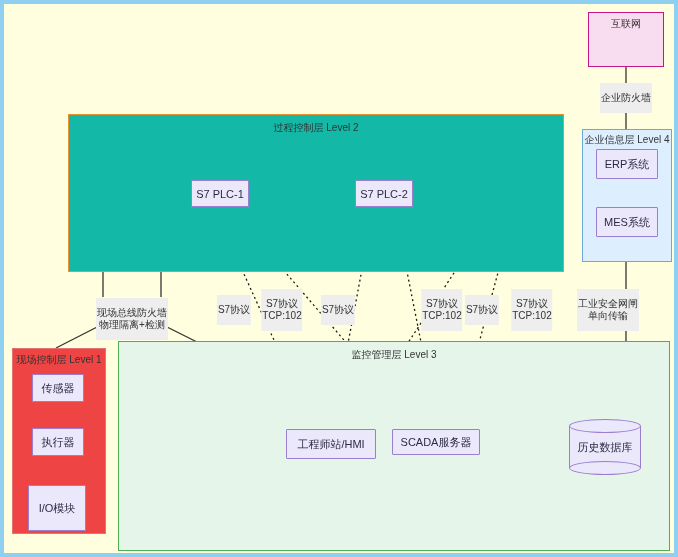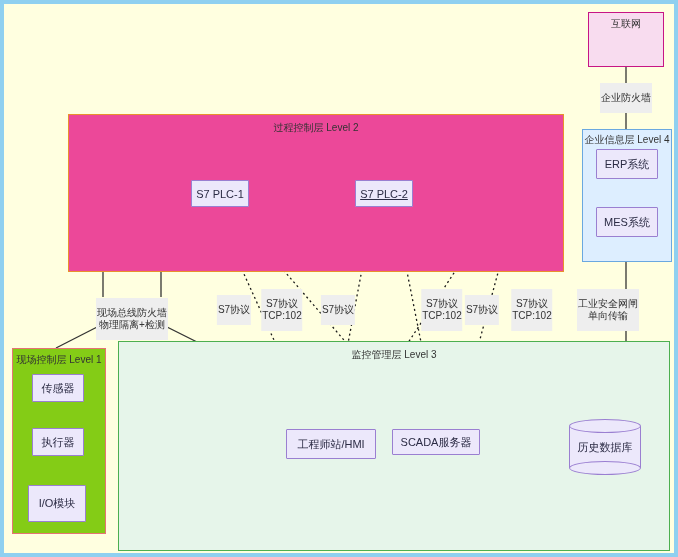--- a/index.html
+++ b/index.html
@@ -40,23 +40,23 @@
     position: absolute;
     left: 0;
     right: 0;
     text-align: center;
     font-size: 10px;
     color: #333333;
     white-space: nowrap;
   }
   .cluster.internet   { background: #f8dcef; border-color: #c71585; }
   .cluster.level4     { background: #ddeeff; border-color: #6aa8e0; }
-  .cluster.level2     { background: #ec4899; border-color: #e8912d; padding-left: 32px; }
+  .cluster.level2     { background: #14b8a6; border-color: #e8912d; padding-left: 32px; }
   .cluster.level3     { background: #e6f5ea; border-color: #4caf50; }
-  .cluster.level1     { background: #84cc16; border-color: #e57373; padding-left: 37px; }
+  .cluster.level1     { background: #ef4444; border-color: #e57373; padding-left: 37px; }
 
   
   .node {
     position: absolute;
     box-sizing: border-box;
     background: #ece8fb;
     border: 1px solid #9a7fd1;
     color: #2b2b44;
     font-size: 11px;
     display: flex;
@@ -167,21 +167,21 @@
 
   <div class="edge-label two-line" style="left:604px; top:285px;">
     <div>工业安全网闸</div>
     <div>单向传输</div>
   </div>
 
   <div class="cluster level2" style="left:64px; top:110px; width:496px; height:158px;">
     <div class="cluster-title" style="top:6px;">过程控制层 Level 2</div>
   </div>
   <div class="node" style="left:187px; top:176px; width:58px; height:27px;">S7 PLC-1</div>
-  <div class="node" style="left:351px; top:176px; width:58px; height:27px;text-decoration:underline;">S7 PLC-2</div>
+  <div class="node" style="left:351px; top:176px; width:58px; height:27px;">S7 PLC-2</div>
 
   <div class="edge-label two-line" style="left:128px; top:294px;">
     <div>现场总线防火墙</div>
     <div>物理隔离+检测</div>
   </div>
 
   <div class="edge-label" style="left:230px; top:291px;">S7协议</div>
 
   <div class="edge-label two-line" style="left:278px; top:285px;">
     <div>S7协议</div>
@@ -200,21 +200,21 @@
   <div class="edge-label two-line" style="left:528px; top:285px;">
     <div>S7协议</div>
     <div>TCP:102</div>
   </div>
 
   <div class="cluster level1" style="left:8px; top:344px; width:94px; height:186px;">
     <div class="cluster-title" style="top:4px;">现场控制层 Level 1</div>
   </div>
   <div class="node" style="left:28px; top:370px; width:52px; height:28px;">传感器</div>
   <div class="node" style="left:28px; top:424px; width:52px; height:28px;">执行器</div>
-  <div class="node" style="left:24px; top:481px; width:58px; height:37px;">I/O模块</div>
+  <div class="node" style="left:24px; top:481px; width:58px; height:46px;">I/O模块</div>
 
   <div class="cluster level3" style="left:114px; top:337px; width:552px; height:210px;">
     <div class="cluster-title" style="top:6px;">监控管理层 Level 3</div>
   </div>
   <div class="node" style="left:282px; top:425px; width:90px; height:30px;">工程师站/HMI</div>
   <div class="node" style="left:388px; top:425px; width:88px; height:26px;">SCADA服务器</div>
 
   <div class="cylinder" style="left:565px; top:415px; width:72px; height:56px;">
     <div class="cyl-body"></div>
     <div class="cyl-bottom"></div>

